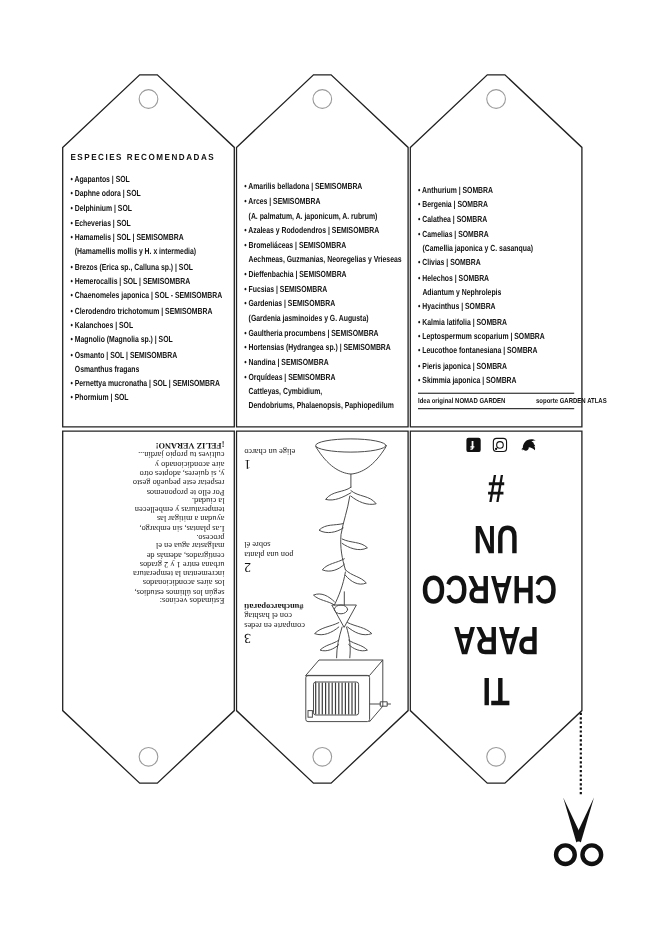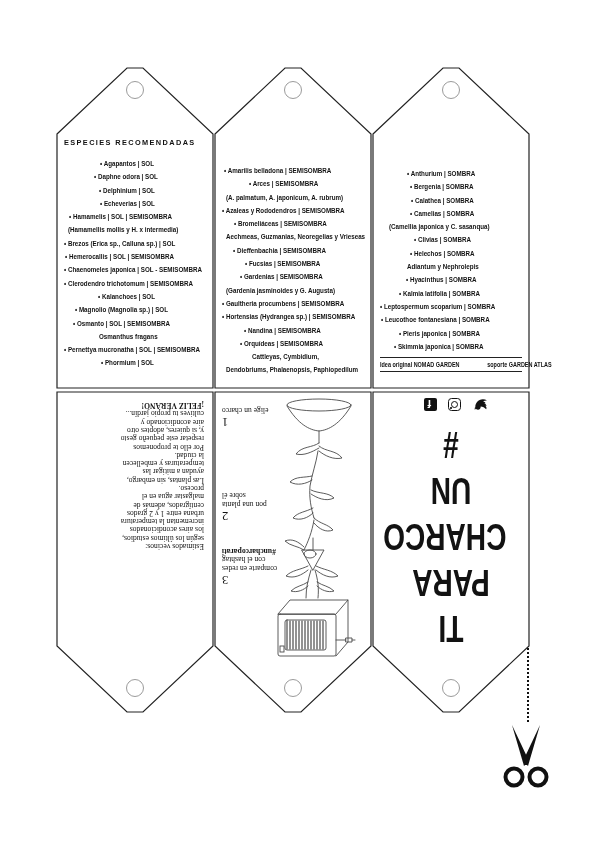--- a/index.html
+++ b/index.html
@@ -2,21 +2,21 @@
 <html><head>
 <meta charset="utf-8">
 <style>
   html,body{margin:0;padding:0;background:#fff;}
   .page{position:relative;width:600px;height:849px;background:#ffffff;overflow:hidden;
         font-family:"Liberation Sans",sans-serif;color:#121212;}
   .tshape{position:absolute;width:158px;height:322px;}
   .content{position:absolute;width:142px;}
   .list-header{font-weight:bold;font-size:8px;letter-spacing:1.5px;white-space:nowrap;
                margin-bottom:7px;transform:scaleX(0.92);transform-origin:0 50%;}
-  .list .row{line-height:13.3px;white-space:nowrap;height:13.3px;text-align:center;}
+  .list .row{line-height:13.3px;white-space:nowrap;height:13.3px;}
   .list .ln{display:inline-block;font-weight:bold;font-size:8px;transform:scaleX(0.78);
             transform-origin:0 50%;}
   .list .cont .ln{margin-left:4px;}
   .credit{position:absolute;left:380px;top:357px;width:142px;border-top:1px solid #222;
           border-bottom:1px solid #222;padding:3px 0;display:flex;justify-content:space-between;
           white-space:nowrap;}
   .credit span{font-weight:bold;font-size:6.5px;transform:scaleX(0.84);display:inline-block;}
   .credit .cl{transform-origin:0 50%;}
   .credit .cr{transform-origin:100% 50%;}
   .rot{transform:rotate(180deg);}

